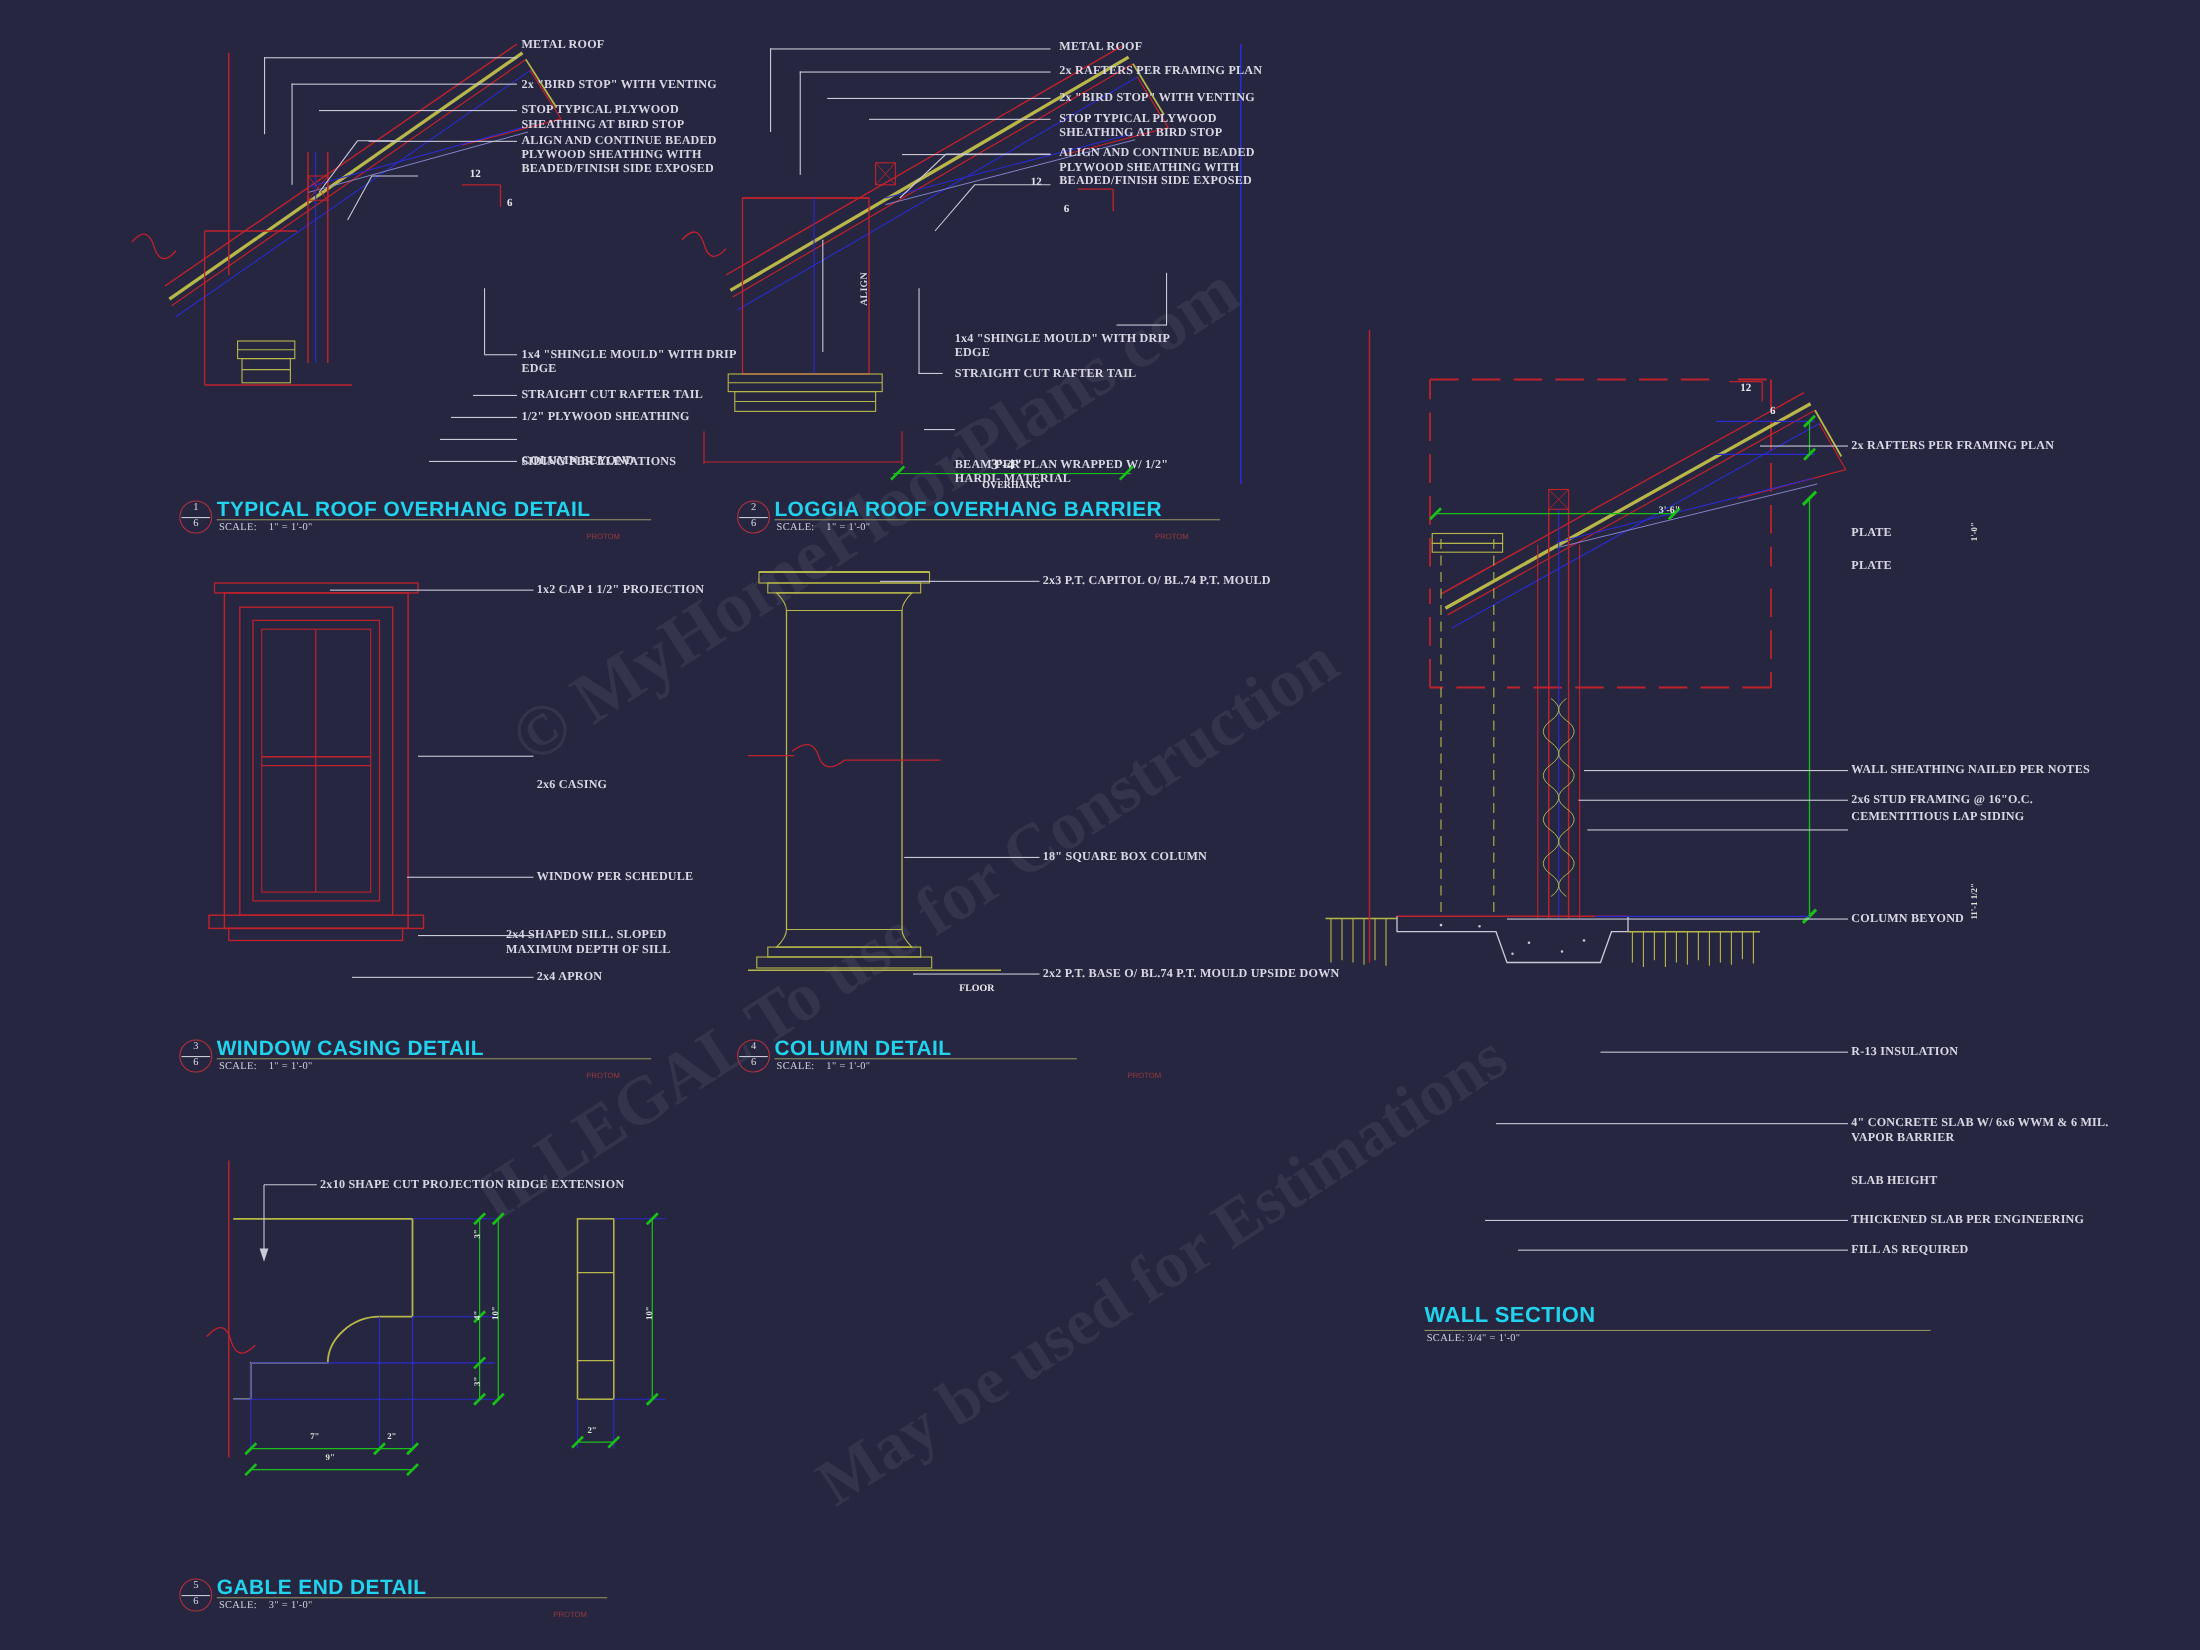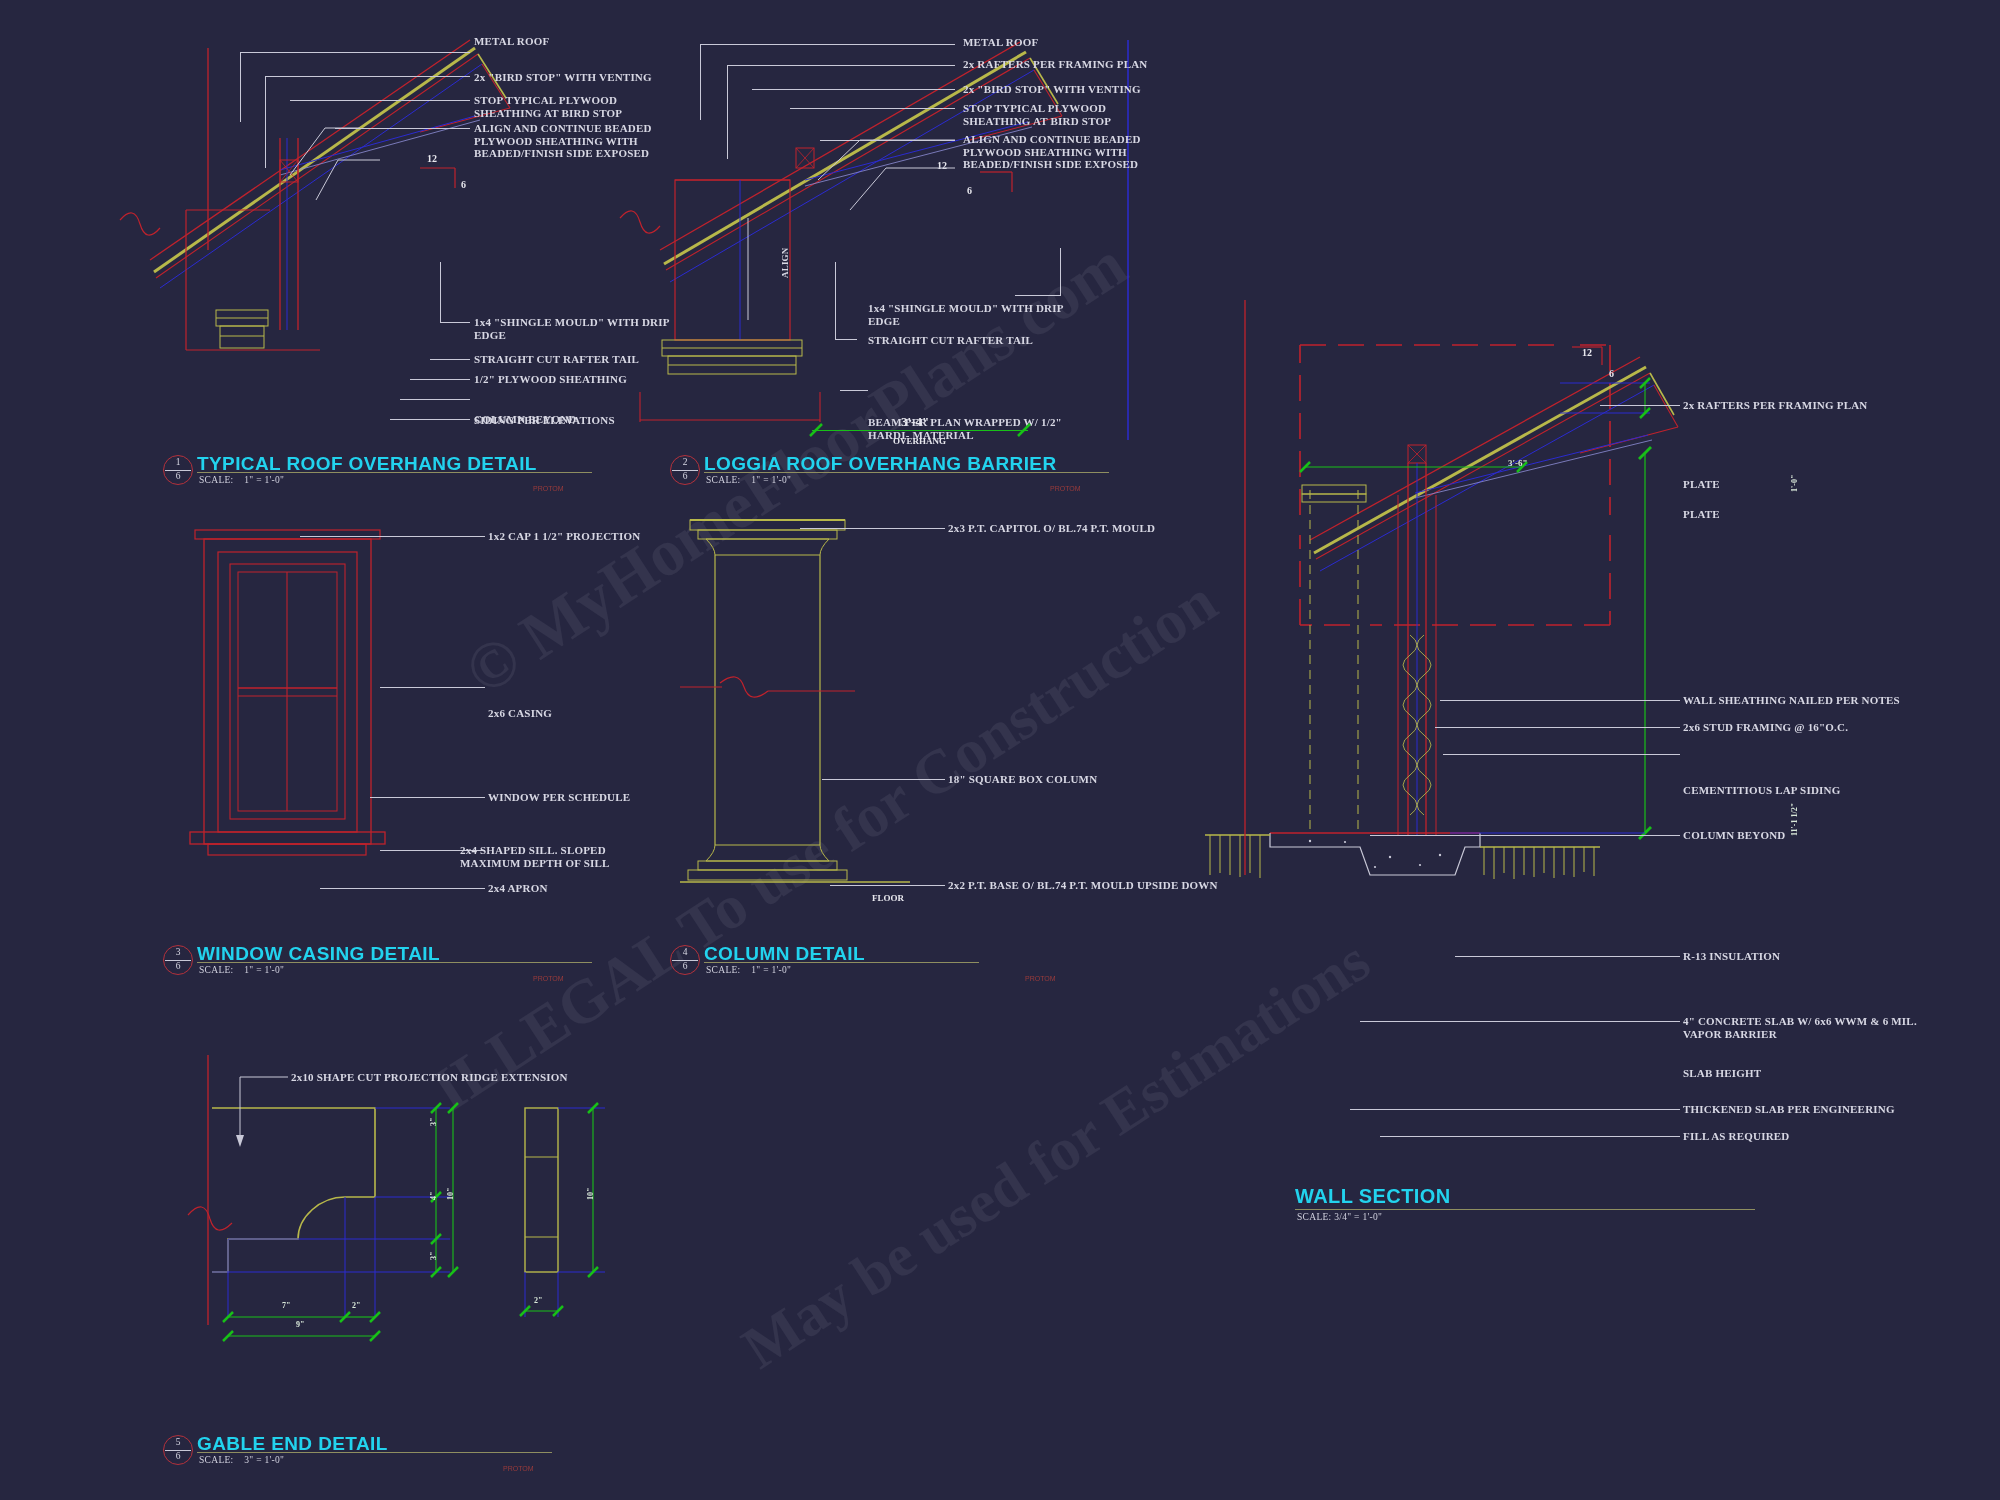--- a/index.html
+++ b/index.html
@@ -565,21 +565,21 @@
     <div class="dimtxt g" style="left:1508px;top:458px;font-size:9px;">3'-6"</div>
     <div class="dimtxt g" style="left:1790px;top:836px;font-size:8px;transform:rotate(-90deg);transform-origin:left top;">11'-1 1/2"</div>
 
     <div class="lead" style="left:1440px;top:700px;width:240px;"></div>
     <div class="lbl" style="left:1683px;top:694px;">WALL SHEATHING NAILED PER NOTES</div>
 
     <div class="lead" style="left:1435px;top:727px;width:245px;"></div>
     <div class="lbl" style="left:1683px;top:721px;">2x6 STUD FRAMING @ 16"O.C.</div>
 
     <div class="lead" style="left:1443px;top:754px;width:237px;"></div>
-    <div class="lbl" style="left:1683px;top:784px;">CEMENTITIOUS LAP SIDING</div>
+    <div class="lbl" style="left:1683px;top:736px;">CEMENTITIOUS LAP SIDING</div>
 
     <div class="lead" style="left:1370px;top:835px;width:310px;"></div>
     <div class="lbl" style="left:1683px;top:829px;">COLUMN BEYOND</div>
 
     <div class="lead" style="left:1455px;top:956px;width:225px;"></div>
     <div class="lbl" style="left:1683px;top:950px;">R-13 INSULATION</div>
 
     <div class="lead" style="left:1360px;top:1021px;width:320px;"></div>
     <div class="lbl" style="left:1683px;top:1015px;">4" CONCRETE SLAB W/ 6x6 WWM &amp; 6 MIL.
 VAPOR BARRIER</div>

